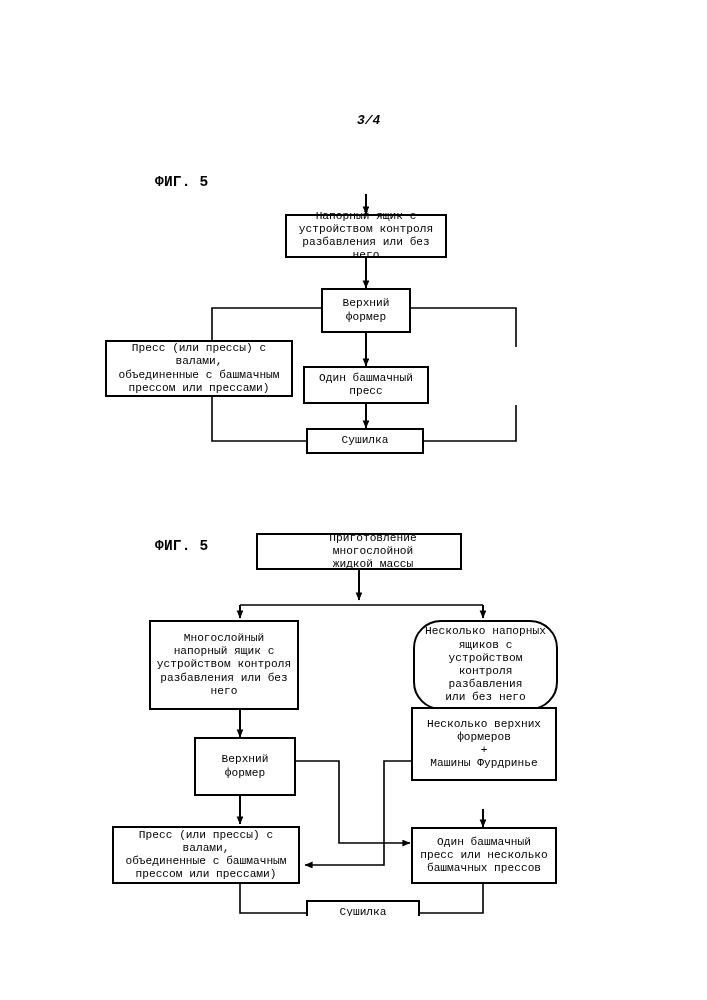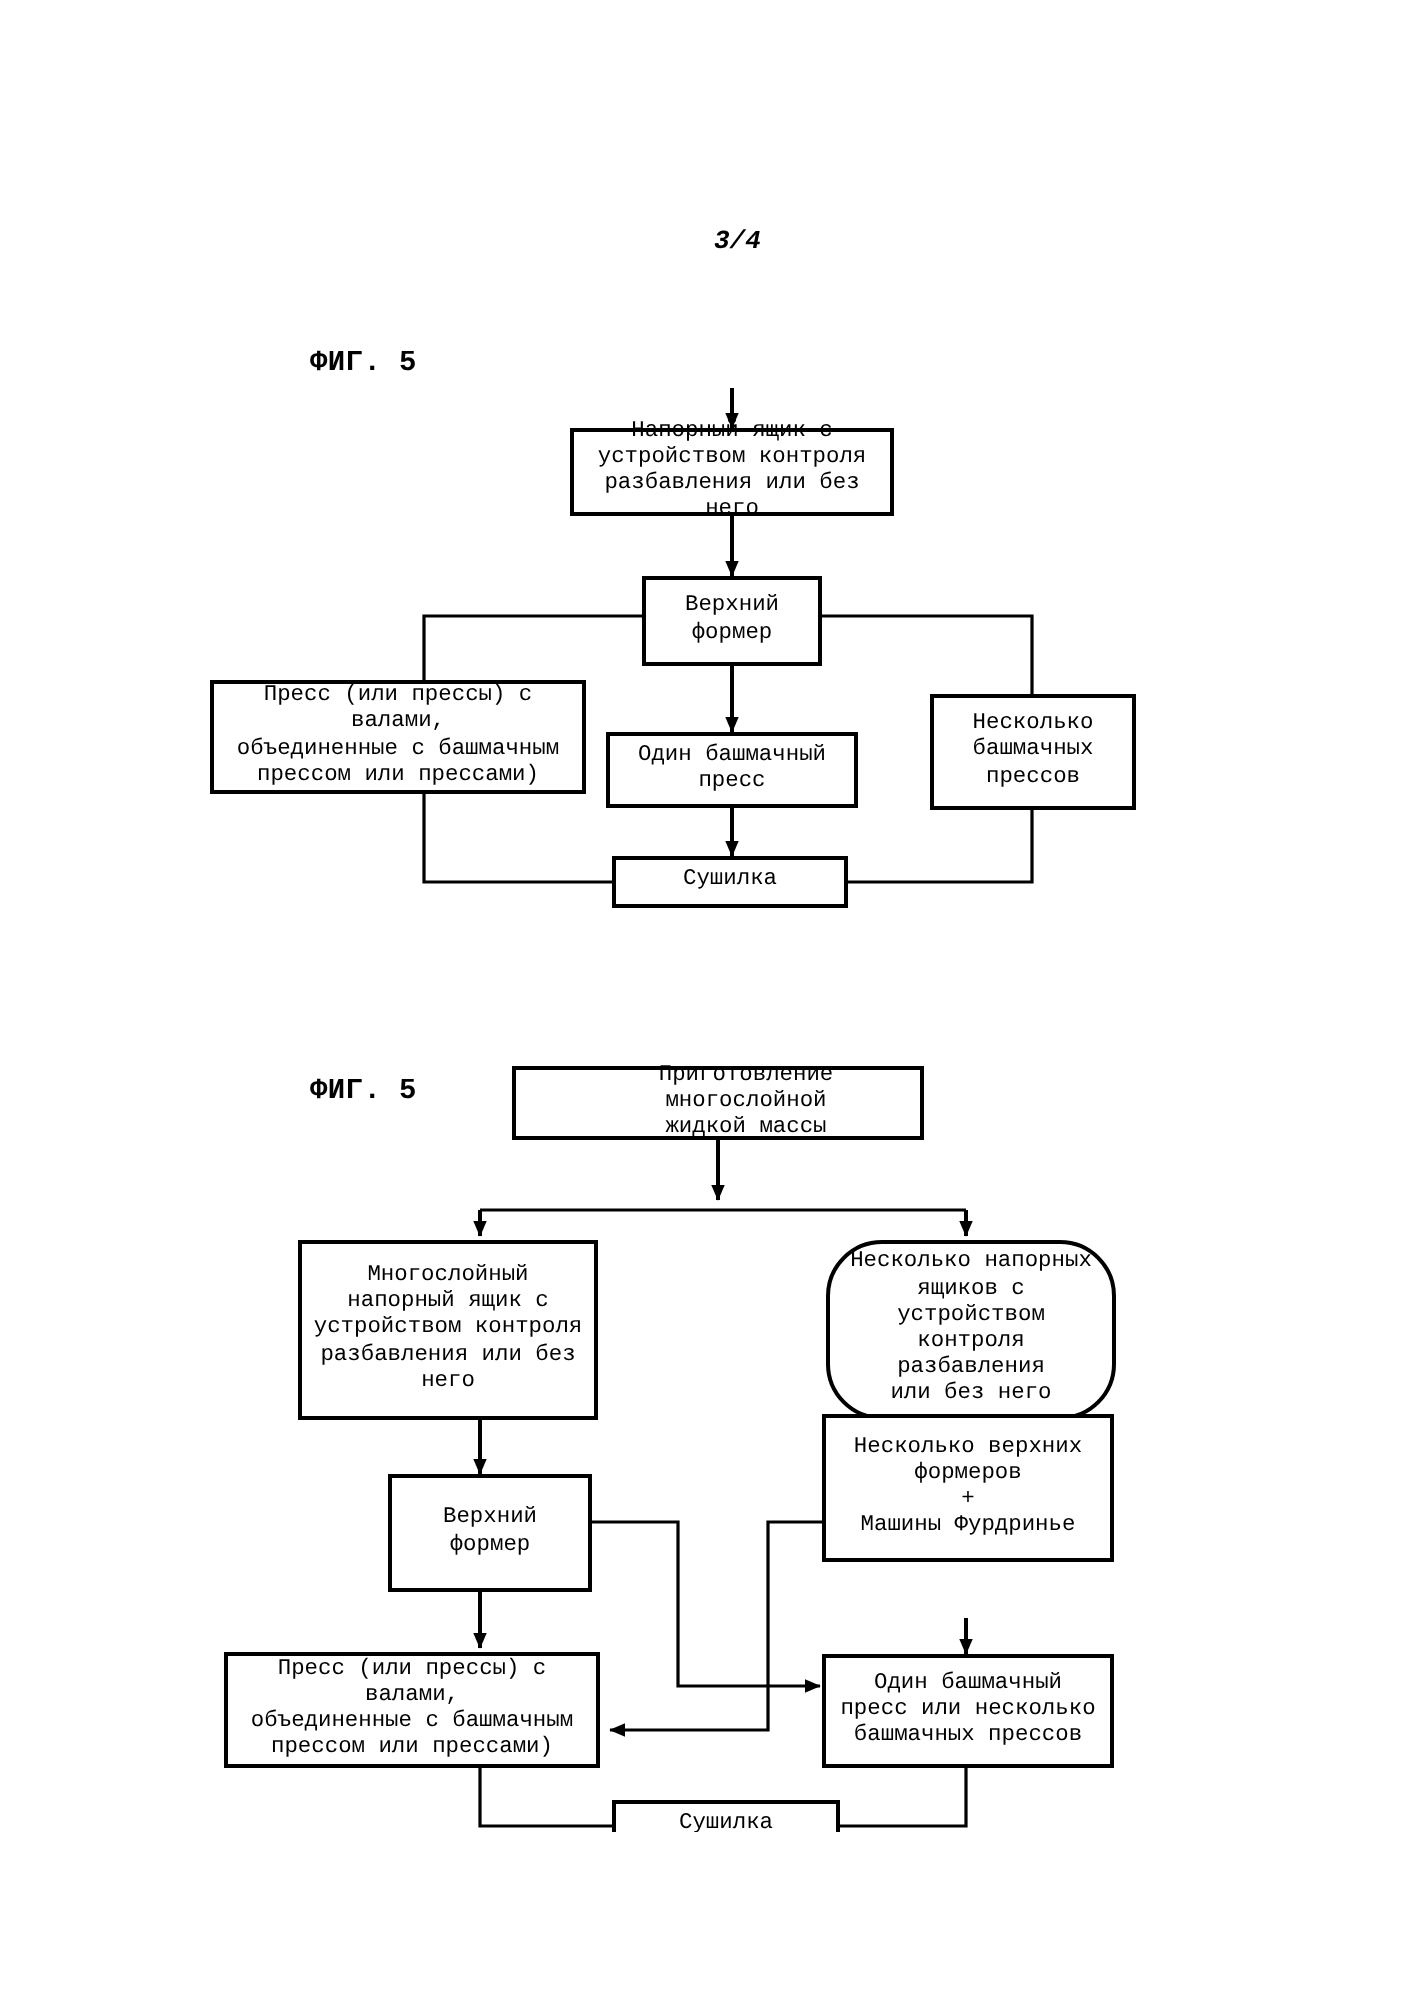--- a/index.html
+++ b/index.html
@@ -130,25 +130,20 @@
     <span class="txt">Пресс (или прессы) с валами,
 объединенные с башмачным
 прессом или прессами)</span>
   </div>
 
   <div class="node" style="left:303px; top:366px; width:126px; height:38px;">
     <span class="txt">Один башмачный
 пресс</span>
   </div>
 
-  <div class="node" style="left:465px; top:347px; width:103px; height:58px;">
-    <span class="txt">Несколько
-башмачных
-прессов</span>
-  </div>
 
   <div class="node" style="left:306px; top:428px; width:118px; height:26px;">
     <span class="txt">Сушилка</span>
   </div>
 
   <div class="fig-label" style="left:155px; top:538px;">ФИГ. 5</div>
 
   <div class="node" style="left:256px; top:533px; width:206px; height:37px;padding-left:32px;">
     <span class="txt">Приготовление многослойной
 жидкой массы</span>

